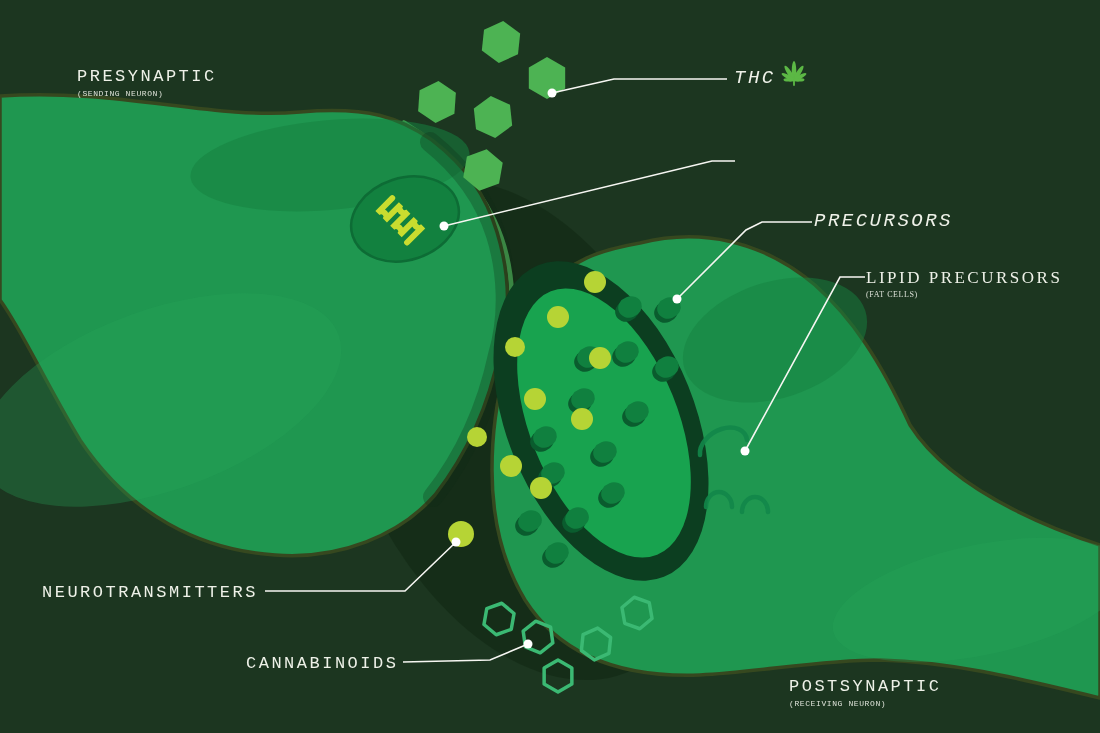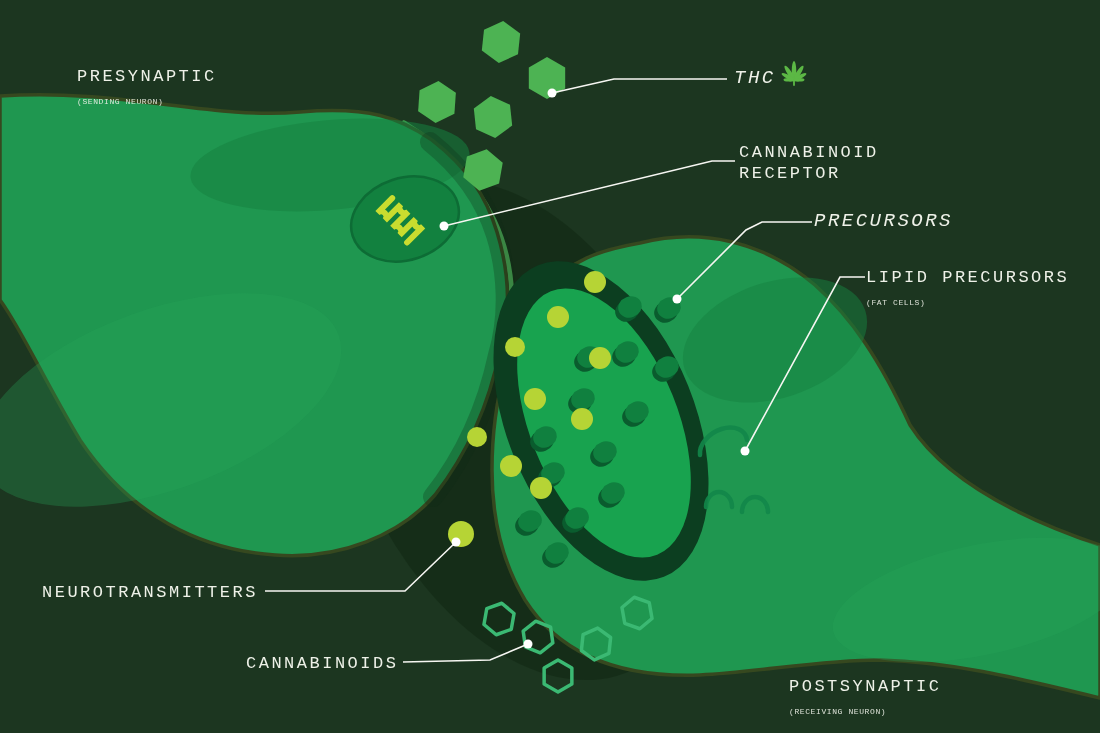--- a/index.html
+++ b/index.html
@@ -2,21 +2,21 @@
 <html><head>
 <meta charset="utf-8">
 <style>
   html,body{margin:0;padding:0;background:#0f1d12;}
   .stage{
     position:relative;width:1100px;height:733px;overflow:hidden;
     font-family:"Liberation Mono","DejaVu Sans Mono",monospace;
   }
   .stage svg{position:absolute;left:0;top:0;}
   .label{position:absolute;color:#EEF1E8;letter-spacing:2.5px;font-size:17px;line-height:21px;white-space:nowrap;}
-  .label .sub{font-size:8px;letter-spacing:0.6px;line-height:10px;margin-top:10px;opacity:0.92;}
+  .label .sub{font-size:8px;letter-spacing:0.6px;line-height:10px;margin-top:2px;opacity:0.92;}
   .label.sz19{font-size:19px;font-style:italic;}
 </style>
 </head>
 <body>
 
 <div class="stage">
 
   <svg width="1100" height="733" viewBox="0 0 1100 733">
 
     <rect x="0" y="0" width="1100" height="733" fill="#1C3620"></rect>
@@ -156,30 +156,26 @@
 
   <div class="label" style="left:77px;top:66px;">
     <div>PRESYNAPTIC</div>
     <div class="sub">(SENDING NEURON)</div>
   </div>
 
   <div class="label sz19" style="left:734px;top:68px;">
     <span>THC</span>
   </div>
 
-  <div class="label" style="left:739px;top:142px;">
-    <div>CANNABINOID</div>
-    <div>RECEPTOR</div>
-  </div>
 
   <div class="label sz19" style="left:814px;top:211px;">
     <span>PRECURSORS</span>
   </div>
 
-  <div class="label" style="left:866px;top:267px;">
+  <div class="label" style="left:866px;top:267px;font-family:Liberation Serif, serif;">
     <div>LIPID PRECURSORS</div>
     <div class="sub">(FAT CELLS)</div>
   </div>
 
   <div class="label" style="left:42px;top:582px;">
     <span>NEUROTRANSMITTERS</span>
   </div>
 
   <div class="label" style="left:246px;top:653px;text-align:center;">
     <span>CANNABINOIDS</span>

